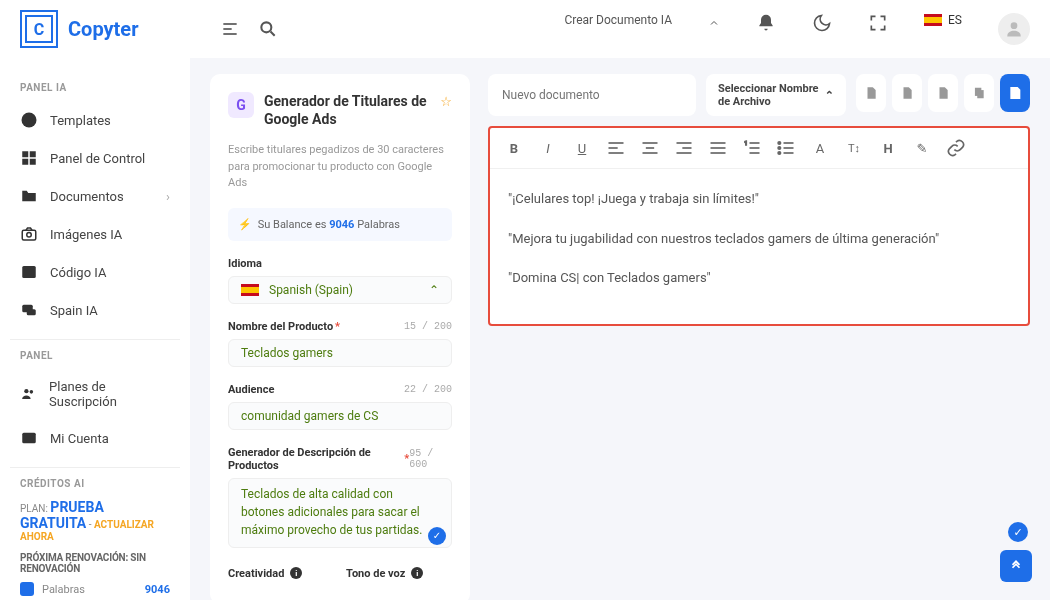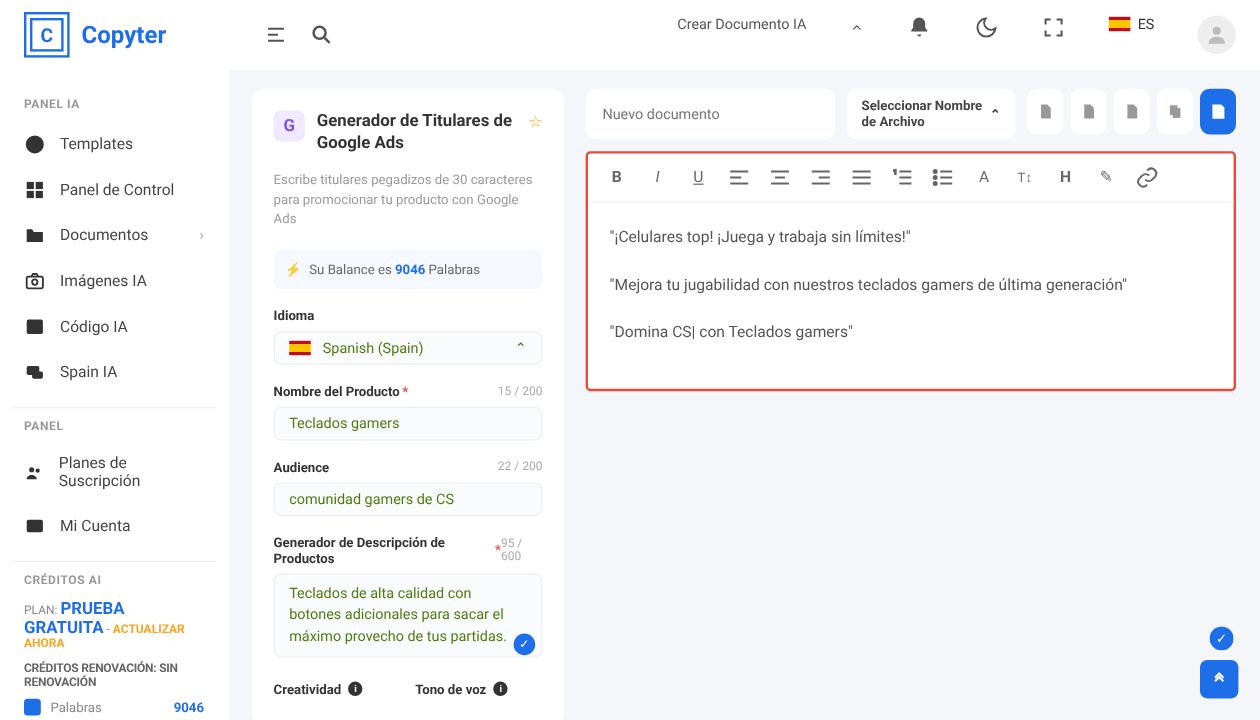--- a/index.html
+++ b/index.html
@@ -39,21 +39,21 @@
     .tool-icon { width: 26px; height: 26px; background: #f0e9ff; color: #7b4ff0; border-radius: 6px; display: flex; align-items: center; justify-content: center; font-weight: 700; font-size: 14px; flex-shrink: 0; }
     .tool-title { font-weight: 700; font-size: 14px; line-height: 1.3; flex: 1; }
     .star-icon { color: #f5a623; margin-top: 2px; }
     .tool-desc { font-size: 11px; color: #999; line-height: 1.5; margin-bottom: 16px; }
     .balance-box { background: #f5f8ff; border-radius: 6px; padding: 10px; font-size: 11px; color: #666; display: flex; align-items: center; gap: 6px; margin-bottom: 16px; }
     .balance-box .bolt { color: #1e6ee8; }
     .balance-box b { color: #1e6ee8; font-weight: 700; }
     .field-group { margin-bottom: 16px; }
     .field-label { font-size: 11px; font-weight: 700; color: #333; margin-bottom: 6px; display: flex; align-items: center; }
     .field-label .req { color: #e74c3c; margin-left: 2px; }
-    .field-label .counter { margin-left: auto; font-weight: 400; color: #aaa; font-size: 10px; }
+    .field-label .counter { margin-left: auto; font-weight: 400; color: #aaa; font-size: 10px; font-family: Liberation Mono, monospace; }
     .field-input, .field-select, .field-textarea { width: 100%; border: 1px solid #eee; background: #fafbfc; border-radius: 6px; padding: 6px 12px; font-size: 12px; color: #4d7c0f; outline: none; }
     .field-select { display: flex; align-items: center; justify-content: space-between; cursor: pointer; }
     .field-select .flag-es { margin-right: 10px; }
     .field-textarea { min-height: 70px; resize: none; line-height: 1.5; position: relative; }
     .textarea-wrap { position: relative; }
     .check-badge { position: absolute; bottom: 6px; right: 6px; width: 18px; height: 18px; background: #1e6ee8; border-radius: 50%; color: #fff; display: flex; align-items: center; justify-content: center; font-size: 10px; }
     .two-col { display: flex; gap: 12px; }
     .two-col > div { flex: 1; }
     .field-label .info { width: 12px; height: 12px; border-radius: 50%; background: #333; color: #fff; display: inline-flex; align-items: center; justify-content: center; font-size: 8px; margin-left: 6px; }
 
@@ -216,21 +216,21 @@
     <span>Mi Cuenta</span>
   </div>
 
   <div class="sidebar-divider"></div>
   <div class="credits-section">
     <div class="sidebar-heading" style="margin-left:0">CRÉDITOS AI</div>
     <div class="plan-line">
       <span>PLAN:</span>
       <b>PRUEBA GRATUITA</b><span> - </span><span class="upd">ACTUALIZAR AHORA</span>
     </div>
-    <div class="renew">CRÉDITOS RENOVACIÓN: SIN RENOVACIÓN</div>
+    <div class="renew">PRÓXIMA RENOVACIÓN: SIN RENOVACIÓN</div>
     <div class="credit-row">
       <span class="ci"></span>
       <span>Palabras</span>
       <span class="val">9046</span>
     </div>
 
   </div>
 </div>
 
 <div class="main">

